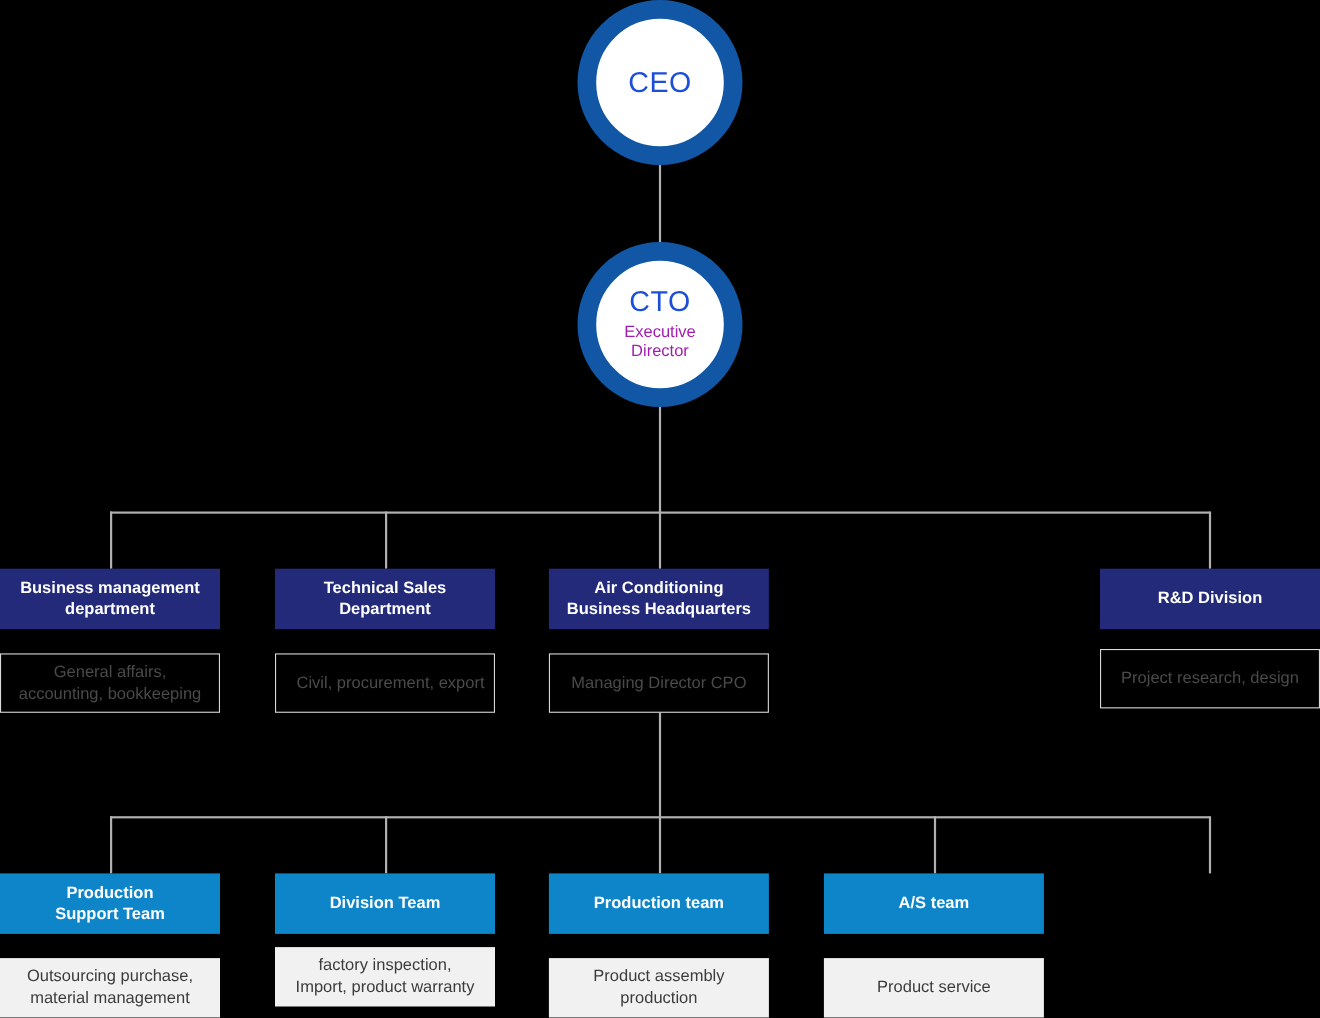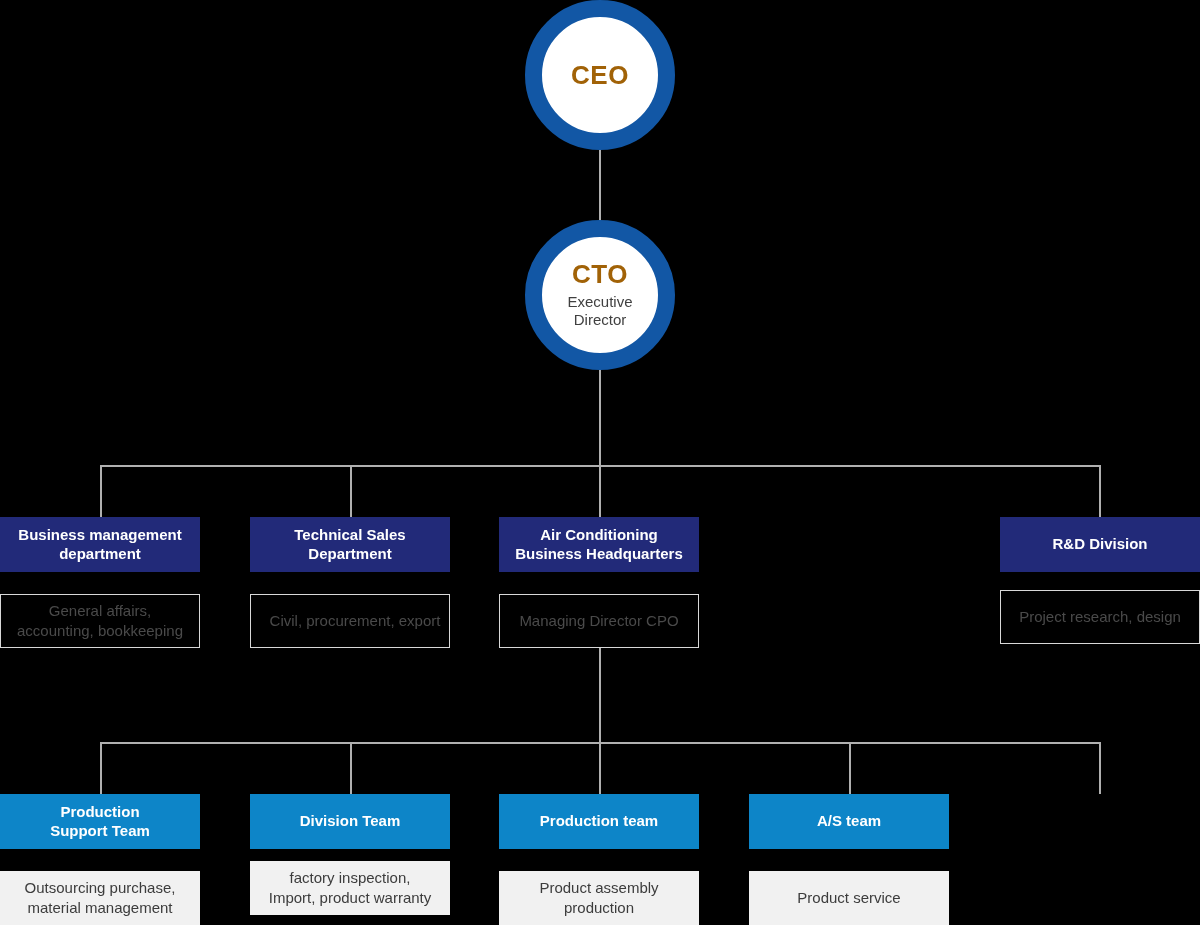--- a/index.html
+++ b/index.html
@@ -47,29 +47,29 @@
     width: 150px; height: 150px;
     border: 17px solid #1257a5;
   }
   .circle-cto {
     left: 525px; top: 220px;
     width: 150px; height: 150px;
     border: 17px solid #1257a5;
   }
   .circle-title {
     font-size: 26px;
-    font-weight: bold;
-    color: #a16207;
+    font-weight: normal;
+    color: #1d4ed8;
     letter-spacing: 0.5px;
     line-height: 1.1;
   }
   .circle-sub {
     font-size: 15px;
     font-weight: normal;
-    color: #404040;
+    color: #a21caf;
     line-height: 1.22;
     margin-top: 4px;
   }
 
   
   .node {
     position: absolute;
   }
   .node-head {
     display: flex;

